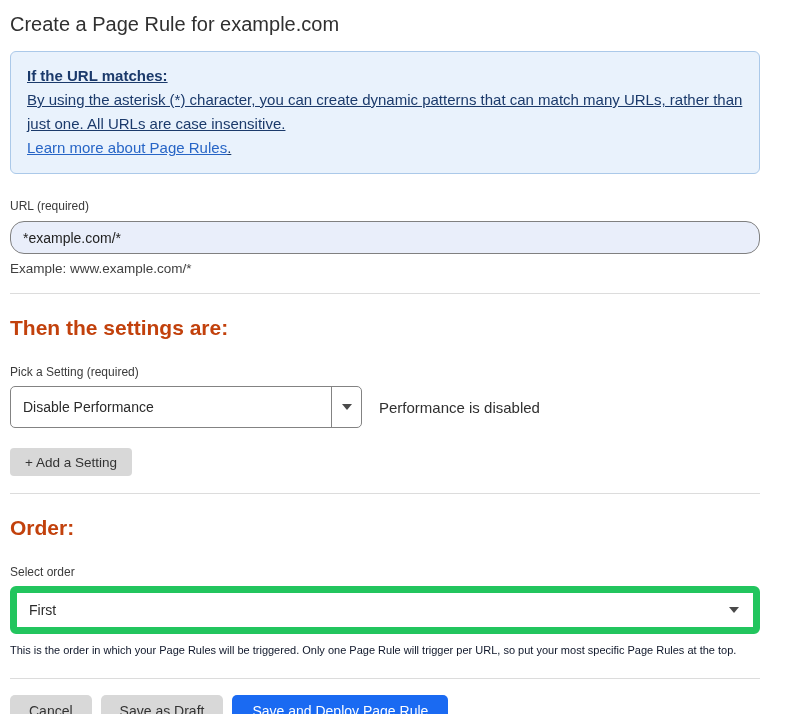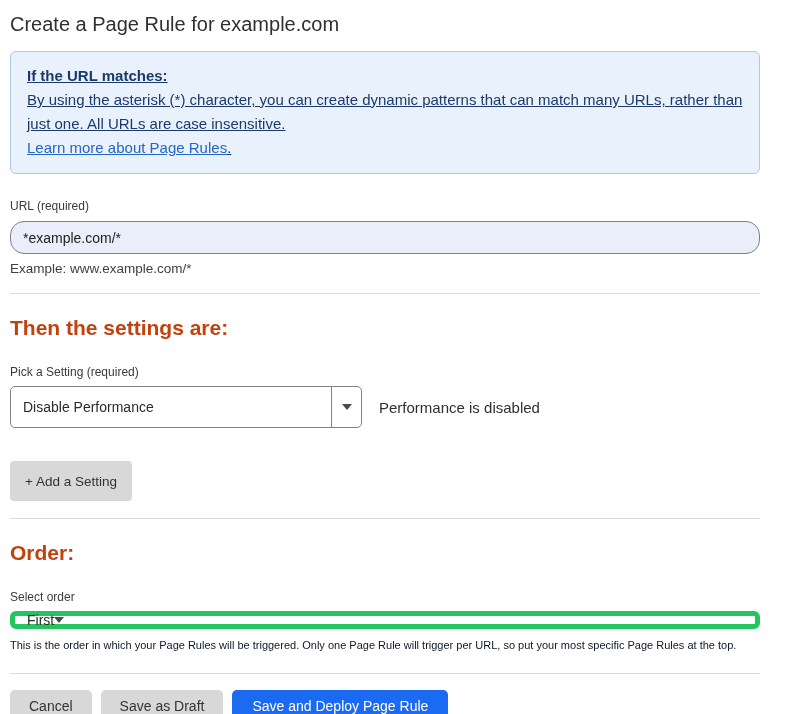--- a/index.html
+++ b/index.html
@@ -113,34 +113,35 @@
   .setting-status { font-size: 15px; color: #303030; margin-left: 17px; }
 
   .btn {
     font-family: "Liberation Sans", sans-serif;
     border: none;
     border-radius: 4px;
     cursor: pointer;
     font-size: 13.5px;
   }
   .add-setting-btn {
-    margin-top: 33px;
-    height: 40px;
+    margin-top: 20px;
+    height: 28px;
     padding: 0 15px;
     background: #d8d8d8;
     color: #333333;
   }
 
   .order-select {
     margin-top: 7px;
-    height: 18px;
-    border: 5px solid #22c55e;
+    height: 48px;
+    border: 7px solid #22c55e;
     border-radius: 6px;
     display: flex;
     align-items: center;
+    justify-content: space-between;
     padding: 0 14px 0 12px;
     font-size: 14px;
     color: #2b2b2b;
     background: #fff;
     cursor: pointer;
   }
   .order-description {
     font-size: 11px;
     line-height: 22px;
     color: #0f172a;

